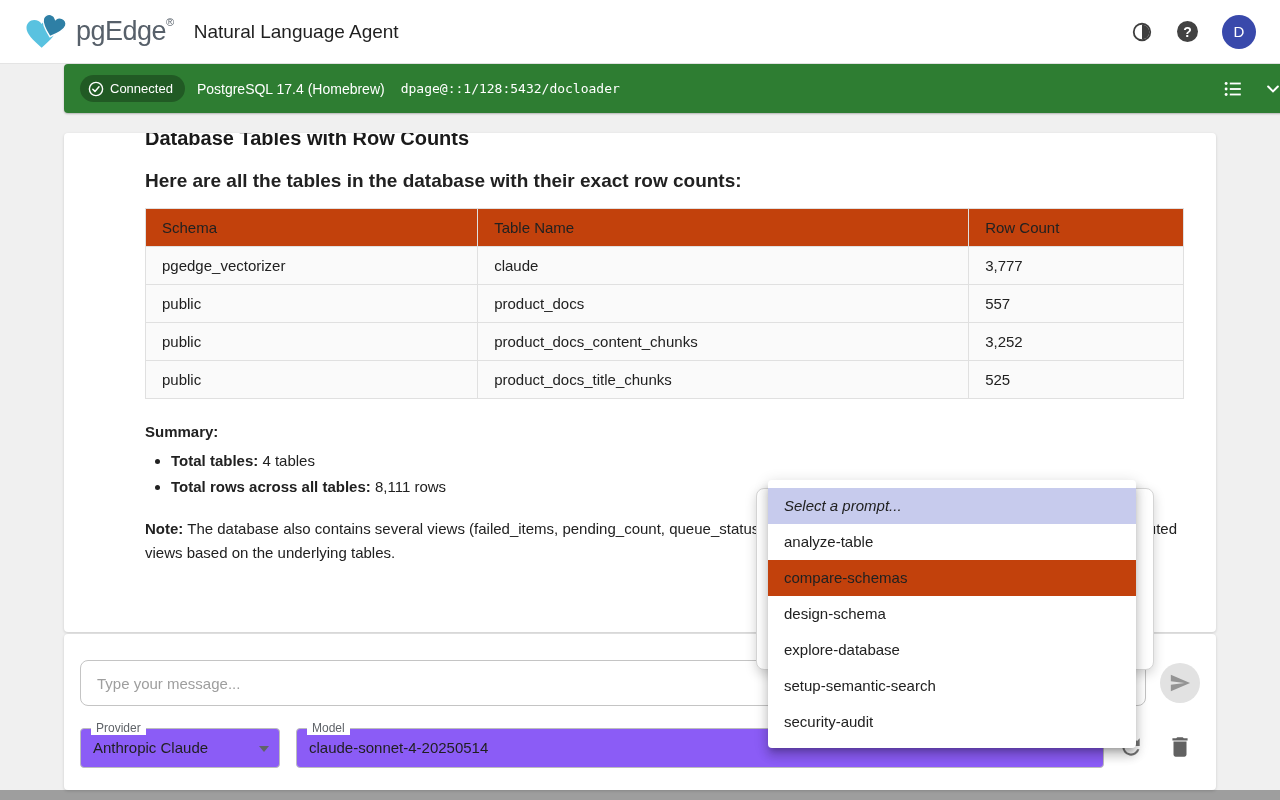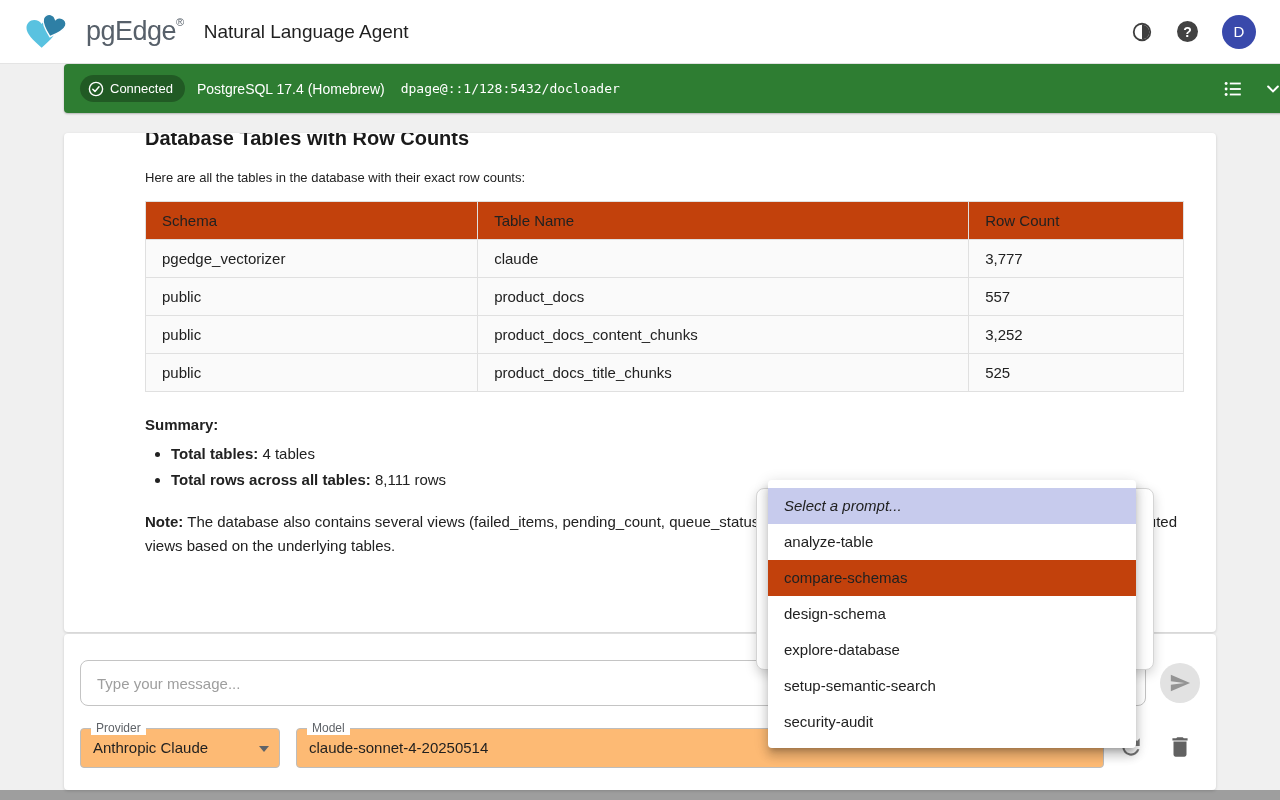--- a/index.html
+++ b/index.html
@@ -2,21 +2,21 @@
 <html><head>
 <meta charset="utf-8">
 <style>
   html,body{margin:0;padding:0;}
   body{width:1280px;height:800px;overflow:hidden;font-family:"Liberation Sans",sans-serif;}
   #app{position:relative;width:1280px;height:800px;background:#f0f0f0;}
 
   
   .app-header{position:absolute;left:0;top:0;width:1280px;height:64px;background:#fff;
     border-bottom:1px solid #e4e4e4;display:flex;align-items:center;padding:0 24px;box-sizing:border-box;z-index:2;}
-  .brand{display:flex;align-items:center;gap:16px;}
+  .brand{display:flex;align-items:center;gap:6px;}
   .brand-text{font-size:27px;color:#57606a;font-weight:500;letter-spacing:-0.5px;}
   .brand-text sup{font-size:11px;vertical-align:top;}
   .app-title{margin-left:20px;font-size:19px;color:#1f1f1f;}
   .header-actions{margin-left:auto;display:flex;align-items:center;gap:24px;}
   .hbtn{background:none;border:none;padding:0;cursor:pointer;display:flex;align-items:center;}
   .help-circle{width:21px;height:21px;border-radius:50%;background:#424242;color:#fff;font-weight:bold;
     font-size:14px;display:flex;align-items:center;justify-content:center;}
   .avatar{width:34px;height:34px;border-radius:50%;background:#3949ab;color:#fff;font-size:15px;
     display:flex;align-items:center;justify-content:center;cursor:pointer;}
 
@@ -29,21 +29,21 @@
   .server{margin-left:12px;font-size:14px;}
   .dsn{margin-left:16px;font-family:"DejaVu Sans Mono",monospace;font-size:13px;}
   .connbar .spacer{flex:1;}
   .barbtn{background:none;border:none;padding:4px;margin-left:10px;cursor:pointer;display:flex;}
 
   
   .chat-card{position:absolute;left:64px;top:133px;width:1152px;height:499px;background:#fff;border-radius:4px;
     box-shadow:0 1px 3px rgba(0,0,0,0.15);overflow:hidden;box-sizing:border-box;z-index:1;}
   .message{margin:0 16px 0 65px;padding:10px 16px 0;color:#212121;}
   .msg-heading{font-size:20px;font-weight:700;margin:-16px 0 0;color:#1a1a1a;}
-  .intro{margin:20px 0 9px;font-size:13px;}
+  .intro{margin:20px 0 9px;font-size:19px;font-weight:bold;}
   .results-table{border-collapse:collapse;width:100%;margin-top:16px;font-size:15px;table-layout:fixed;}
   .results-table th,.results-table td{border:1px solid #e0e0e0;padding:10px 16px;text-align:left;
     overflow:hidden;white-space:nowrap;}
   .results-table th{background:#c2410c;font-weight:400;}
   .results-table td{background:#fafafa;}
   td.schema{font-weight:400;}
   .summary-h{margin:24px 0 0;font-weight:700;font-size:15px;}
   .bullets{margin:12px 0 0;padding-left:26px;}
   .bullets li{margin:9px 0;font-size:15px;}
   .note{margin:22px 0 0;font-size:15px;line-height:1.6;}
@@ -51,21 +51,21 @@
   
   .composer{position:absolute;left:64px;top:634px;width:1152px;height:156px;background:#fff;border-radius:4px;
     box-shadow:0 1px 3px rgba(0,0,0,0.15);box-sizing:border-box;z-index:2;}
   .msg-input{position:absolute;left:16px;top:26px;width:1066px;height:46px;border:1px solid #c4c4c4;
     border-radius:8px;padding:0 44px 0 16px;font-size:15px;font-family:inherit;color:#212121;
     box-sizing:border-box;background:#fff;outline:none;}
   .msg-input::placeholder{color:#9e9e9e;}
   .q-icon{position:absolute;left:1062px;top:39px;font-size:16px;font-weight:700;color:#5f6368;cursor:pointer;}
   .send-btn{position:absolute;left:1096px;top:29px;width:40px;height:40px;border-radius:50%;background:#e2e2e2;
     border:none;display:flex;align-items:center;justify-content:center;cursor:pointer;}
-  .field{position:absolute;top:94px;height:40px;border:1px solid #bdbdbd;border-radius:4px;background:#fdba74;
+  .field{position:absolute;top:94px;height:40px;border:1px solid #bdbdbd;border-radius:4px;background:#8b5cf6;
     box-sizing:border-box;cursor:pointer;}
   .field.provider{left:16px;width:200px;}
   .field.model{left:232px;width:808px;}
   .flabel{position:absolute;top:-8px;left:10px;background:#fff;padding:0 5px;font-size:12px;color:#5f6368;}
   .fvalue{display:block;line-height:38px;padding:0 24px 0 12px;font-size:15px;color:#1f1f1f;
     white-space:nowrap;overflow:hidden;}
   .caret{position:absolute;right:10px;top:17px;width:0;height:0;border-left:5px solid transparent;
     border-right:5px solid transparent;border-top:6px solid #5f6368;}
   .iconbtn{position:absolute;top:100px;width:28px;height:28px;background:none;border:none;cursor:pointer;padding:0;}
   .iconbtn.refresh{left:1053px;}

